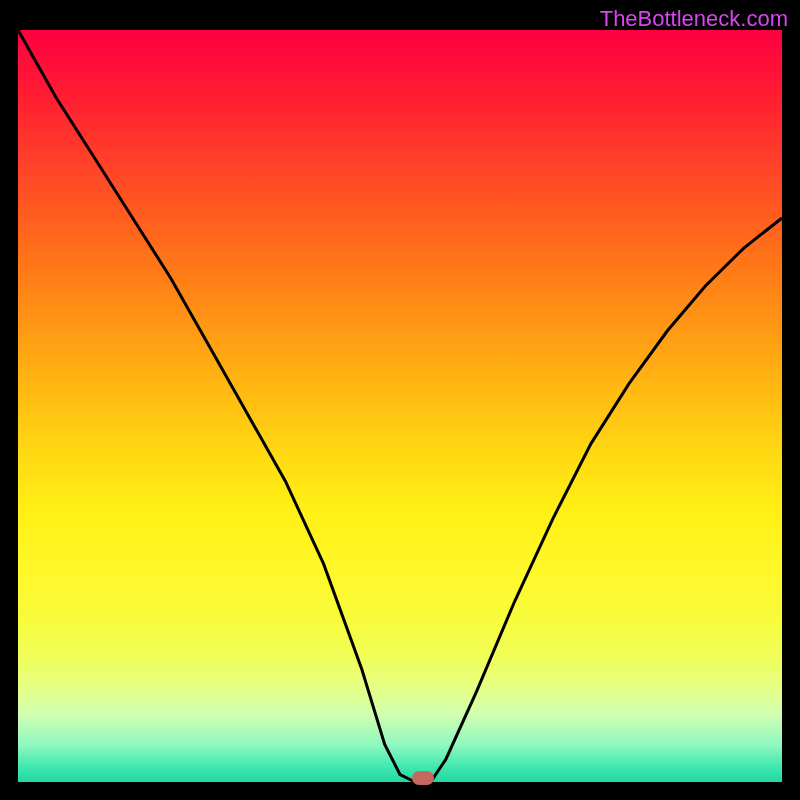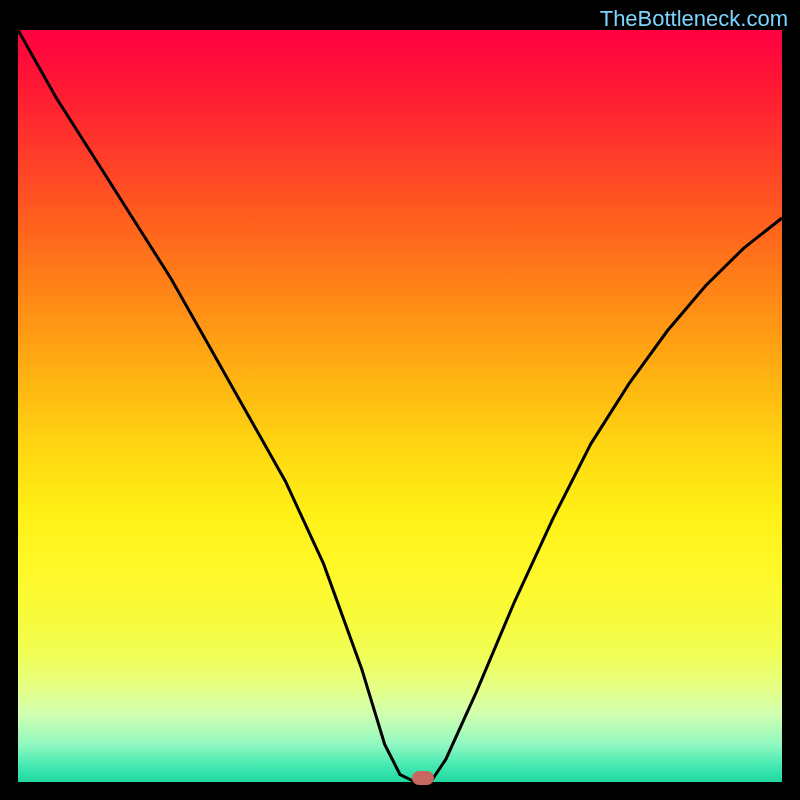--- a/index.html
+++ b/index.html
@@ -8,21 +8,21 @@
     width: 800px;
     height: 800px;
     background: #000;
     position: relative;
     font-family: Arial, sans-serif;
   }
   .watermark {
     position: absolute;
     top: 6px;
     right: 12px;
-    color: #7dd3fc;
+    color: #d946ef;
     font-size: 22px;
     font-weight: 400;
     z-index: 10;
     margin-left: 16px;
   }
   .plot-area {
     position: absolute;
     left: 18px;
     top: 30px;
     width: 764px;

